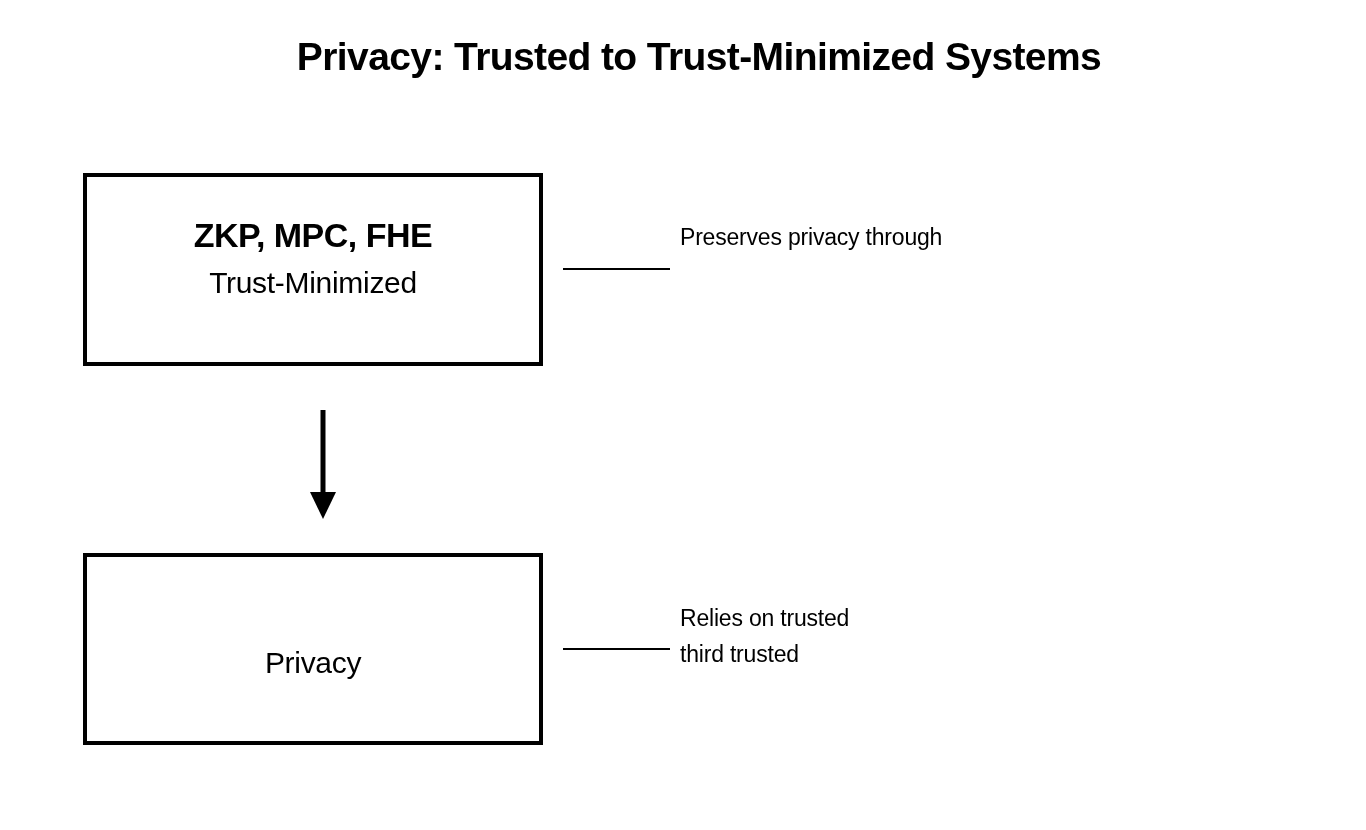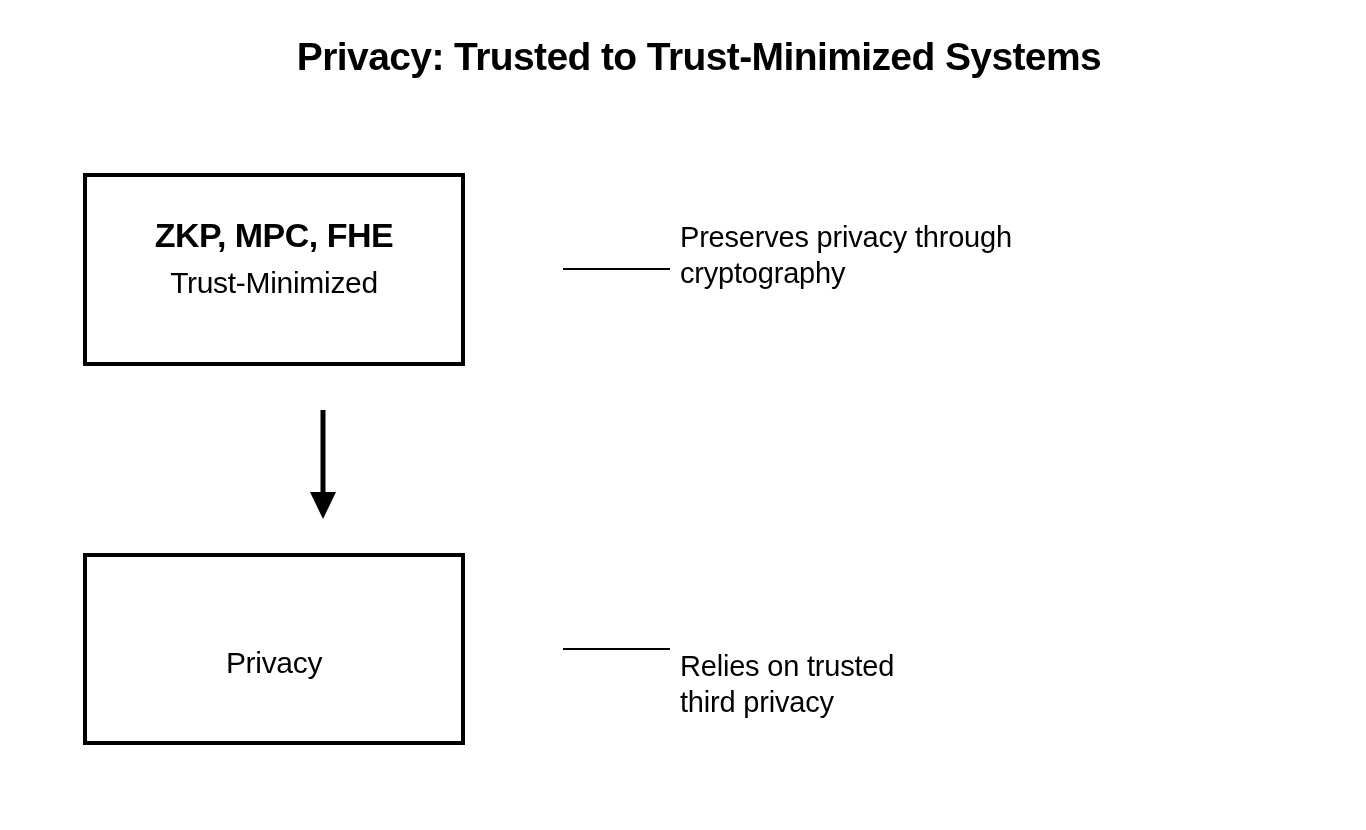--- a/index.html
+++ b/index.html
@@ -25,21 +25,21 @@
     text-align: center;
     font-size: 39px;
     font-weight: bold;
     letter-spacing: -0.6px;
     line-height: 48px;
     color: var(--fg, #000000);
   }
   .node {
     position: absolute;
     left: 83px;
-    width: 382px;
+    width: 460px;
     height: 193px;
     box-sizing: border-box;
     border: 4px solid var(--fg, #000000);
     background: #ffffff;
   }
   .node-1 { top: 173px; }
   .node-2 { top: 553px; height: 192px; }
   .node-heading {
     position: absolute;
     top: 38px;
@@ -67,27 +67,27 @@
     left: 563px;
     width: 107px;
     height: 2px;
     background: var(--fg, #000000);
   }
   .connector-1 { top: 268px; }
   .connector-2 { top: 648px; }
   .annotation {
     position: absolute;
     left: 680px;
-    font-size: 29px;
+    font-size: 23px;
     letter-spacing: -0.2px;
     line-height: 36px;
     font-weight: normal;
   }
   .annotation-1 { top: 219px; }
-  .annotation-2 { top: 600px; margin-top: 48px; }
+  .annotation-2 { top: 600px; }
   .arrow {
     position: absolute;
     left: 306px;
     top: 407px;
   }
 </style>
 </head>
 <body>
 
 <div class="canvas">
@@ -96,32 +96,31 @@
 
   <div class="node node-1">
     <div class="node-heading">ZKP, MPC, FHE</div>
     <div class="node-subheading">Trust-Minimized</div>
   </div>
 
   <div class="connector connector-1"></div>
 
   <div class="annotation annotation-1">
     <div>Preserves privacy through</div>
-    <div>cryptography</div>
   </div>
 
   <svg class="arrow" width="34" height="115" viewBox="0 0 34 115" aria-hidden="true">
     <line x1="17" y1="3" x2="17" y2="88" stroke="#000000" stroke-width="5"></line>
     <polygon points="4,85 30,85 17,112" fill="#000000"></polygon>
   </svg>
 
   <div class="node node-2">
     <div class="node-subheading">Privacy</div>
   </div>
 
   <div class="connector connector-2"></div>
 
   <div class="annotation annotation-2">
     <div>Relies on trusted</div>
-    <div>third privacy</div>
+    <div>third trusted</div>
   </div>
 
 </div>
 
 </body></html>

